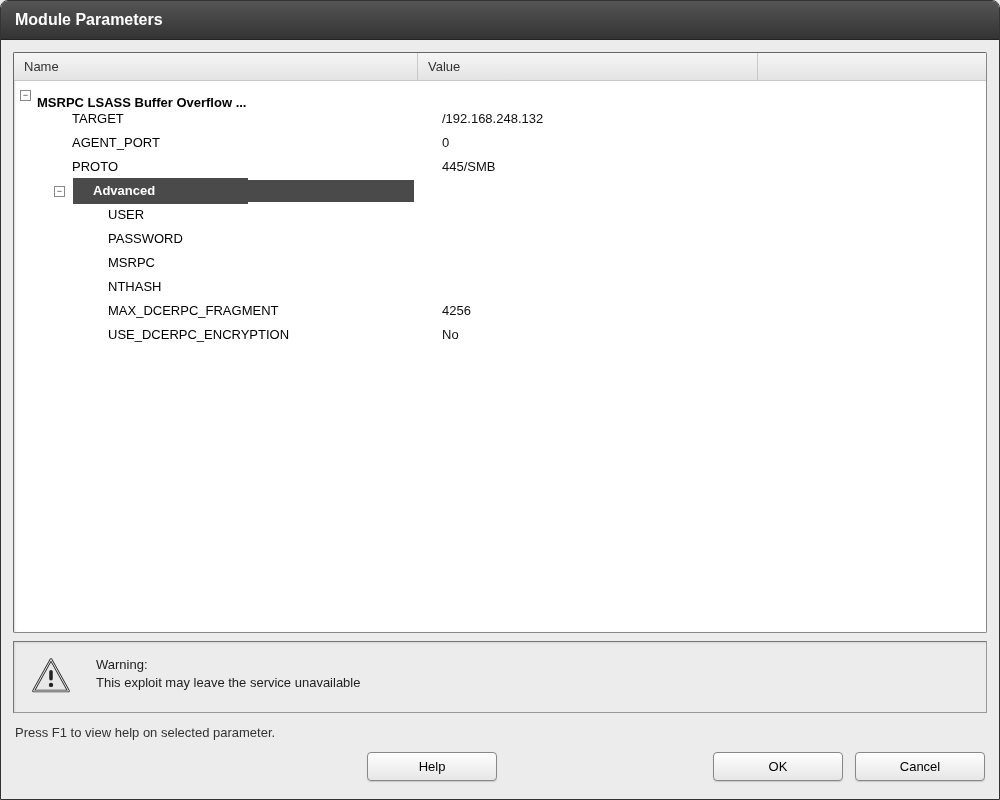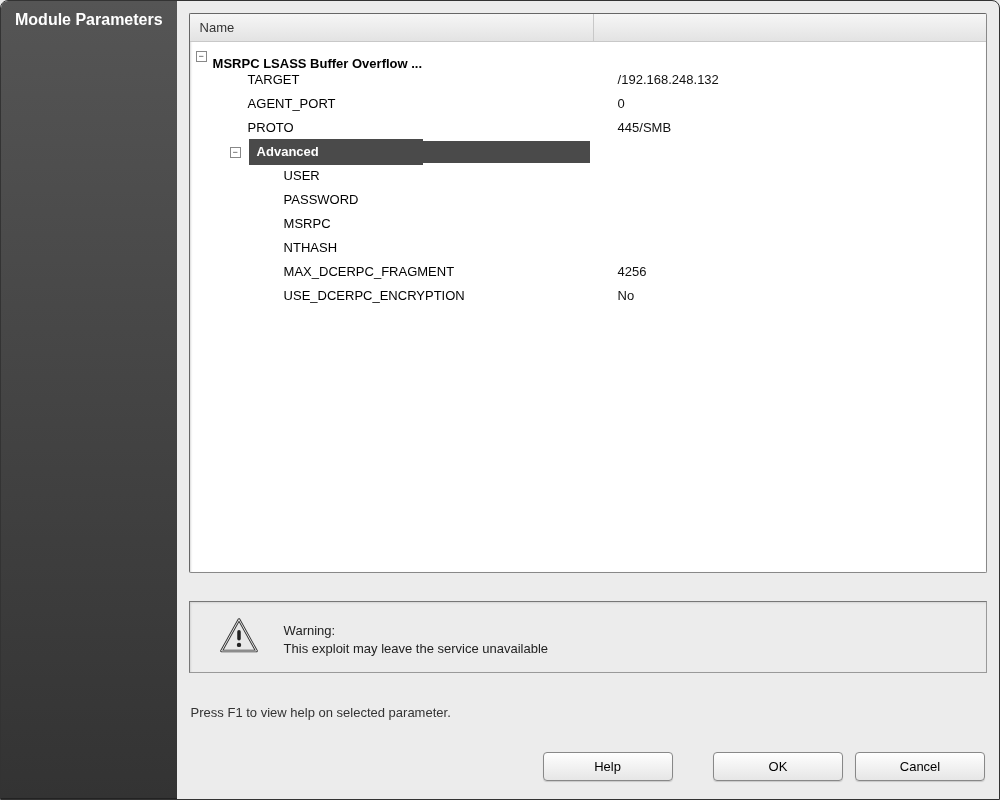--- a/index.html
+++ b/index.html
@@ -12,36 +12,36 @@
       overflow: hidden;
     }
     .dialog {
       width: 1000px;
       height: 800px;
       background: #ececec;
       border: 1px solid #333;
       border-radius: 8px 8px 0 0;
       overflow: hidden;
       display: flex;
-      flex-direction: row;
+      flex-direction: column;
     }
     .titlebar {
       background: linear-gradient(to bottom, #555 0%, #333 100%);
       color: #fff;
       padding: 10px 14px;
       font-size: 16px;
       font-weight: bold;
       border-bottom: 1px solid #222;
     }
     .content {
       flex: 1;
       padding: 12px;
       display: flex;
       flex-direction: column;
-      gap: 28px;
+      gap: 8px;
     }
     .params-panel {
       flex: 1;
       background: #fff;
       border: 1px solid #888;
       border-top-color: #666;
       border-left-color: #666;
       border-radius: 2px;
       box-shadow: inset 1px 1px 2px rgba(0,0,0,0.15);
       display: flex;
@@ -105,37 +105,37 @@
     .indent-name-2 { padding-left: 94px; }
     .group-label { font-weight: bold; color: #000; margin-top: 16px; }
     .selected {
       background: #4a4a4a;
       color: #fff;
     }
     .selected-box {
       display: inline-block;
       background: #4a4a4a;
       color: #fff;
-      padding: 1px 8px;
+      padding: 1px 20px;
       font-weight: bold;
       margin-left: 2px;
     }
     .advanced-wrap {
       width: 400px;
       display: flex;
       align-items: center;
     }
     .warning-panel {
       border: 1px solid #999;
       border-top-color: #777;
       border-left-color: #777;
       background: #ececec;
-      padding: 14px 28px;
-      display: flex;
-      align-items: flex-end;
+      padding: 14px 16px;
+      display: flex;
+      align-items: flex-start;
       gap: 24px;
       box-shadow: inset 1px 1px 2px rgba(0,0,0,0.1);
     }
     .warning-icon {
       width: 42px;
       height: 42px;
       flex-shrink: 0;
     }
     .warning-text {
       font-size: 13px;
@@ -172,20 +172,21 @@
 <div class="dialog">
   <div class="titlebar">
     <span>Module Parameters</span>
   </div>
 
   <div class="content">
 
     <div class="params-panel">
       <div class="col-headers">
         <div class="col-header col-name">Name</div>
+        <div class="col-header col-value">Value</div>
         <div class="col-header col-blank"></div>
       </div>
 
       <div class="tree">
 
         <div class="tree-row">
           <div class="tree-name-cell">
             <span class="expander">−</span>
             <span class="group-label">MSRPC LSASS Buffer Overflow ...</span>
           </div>

